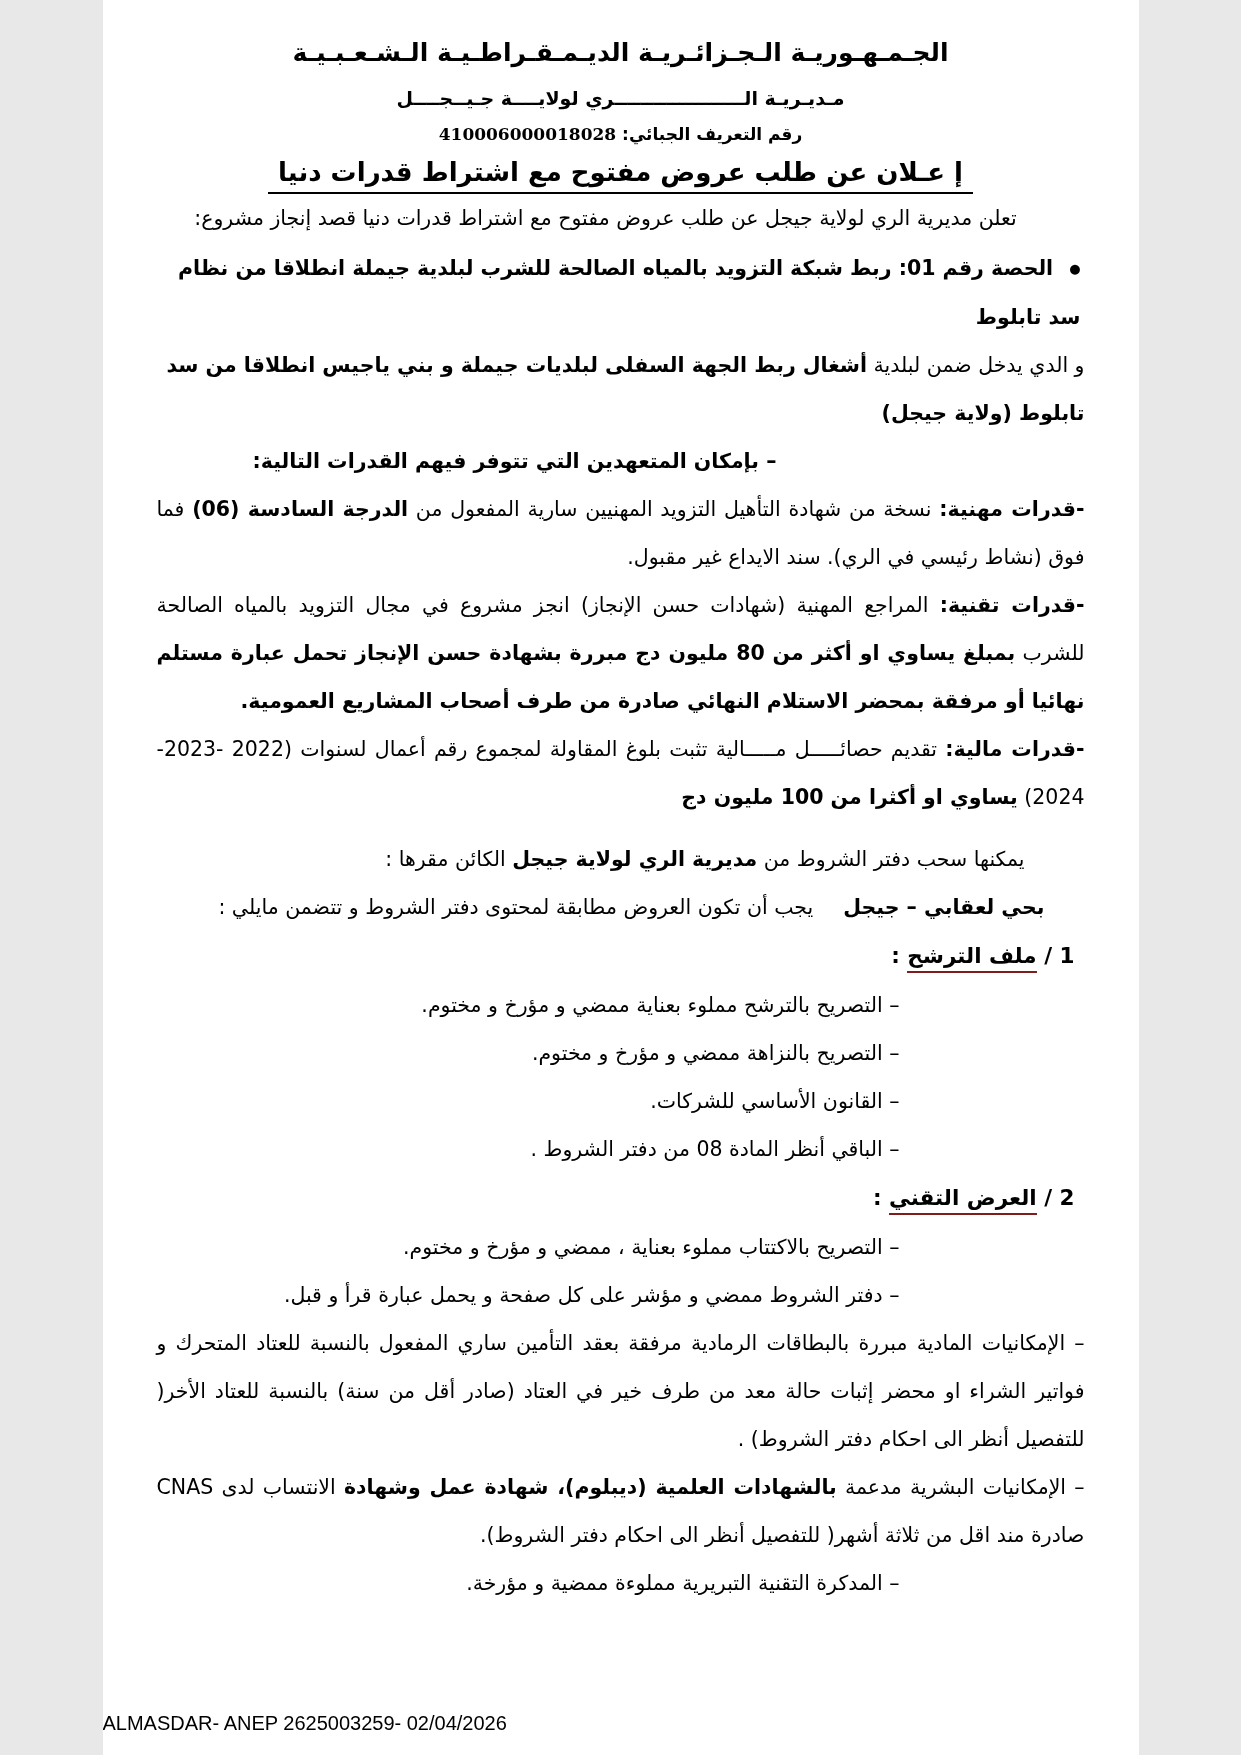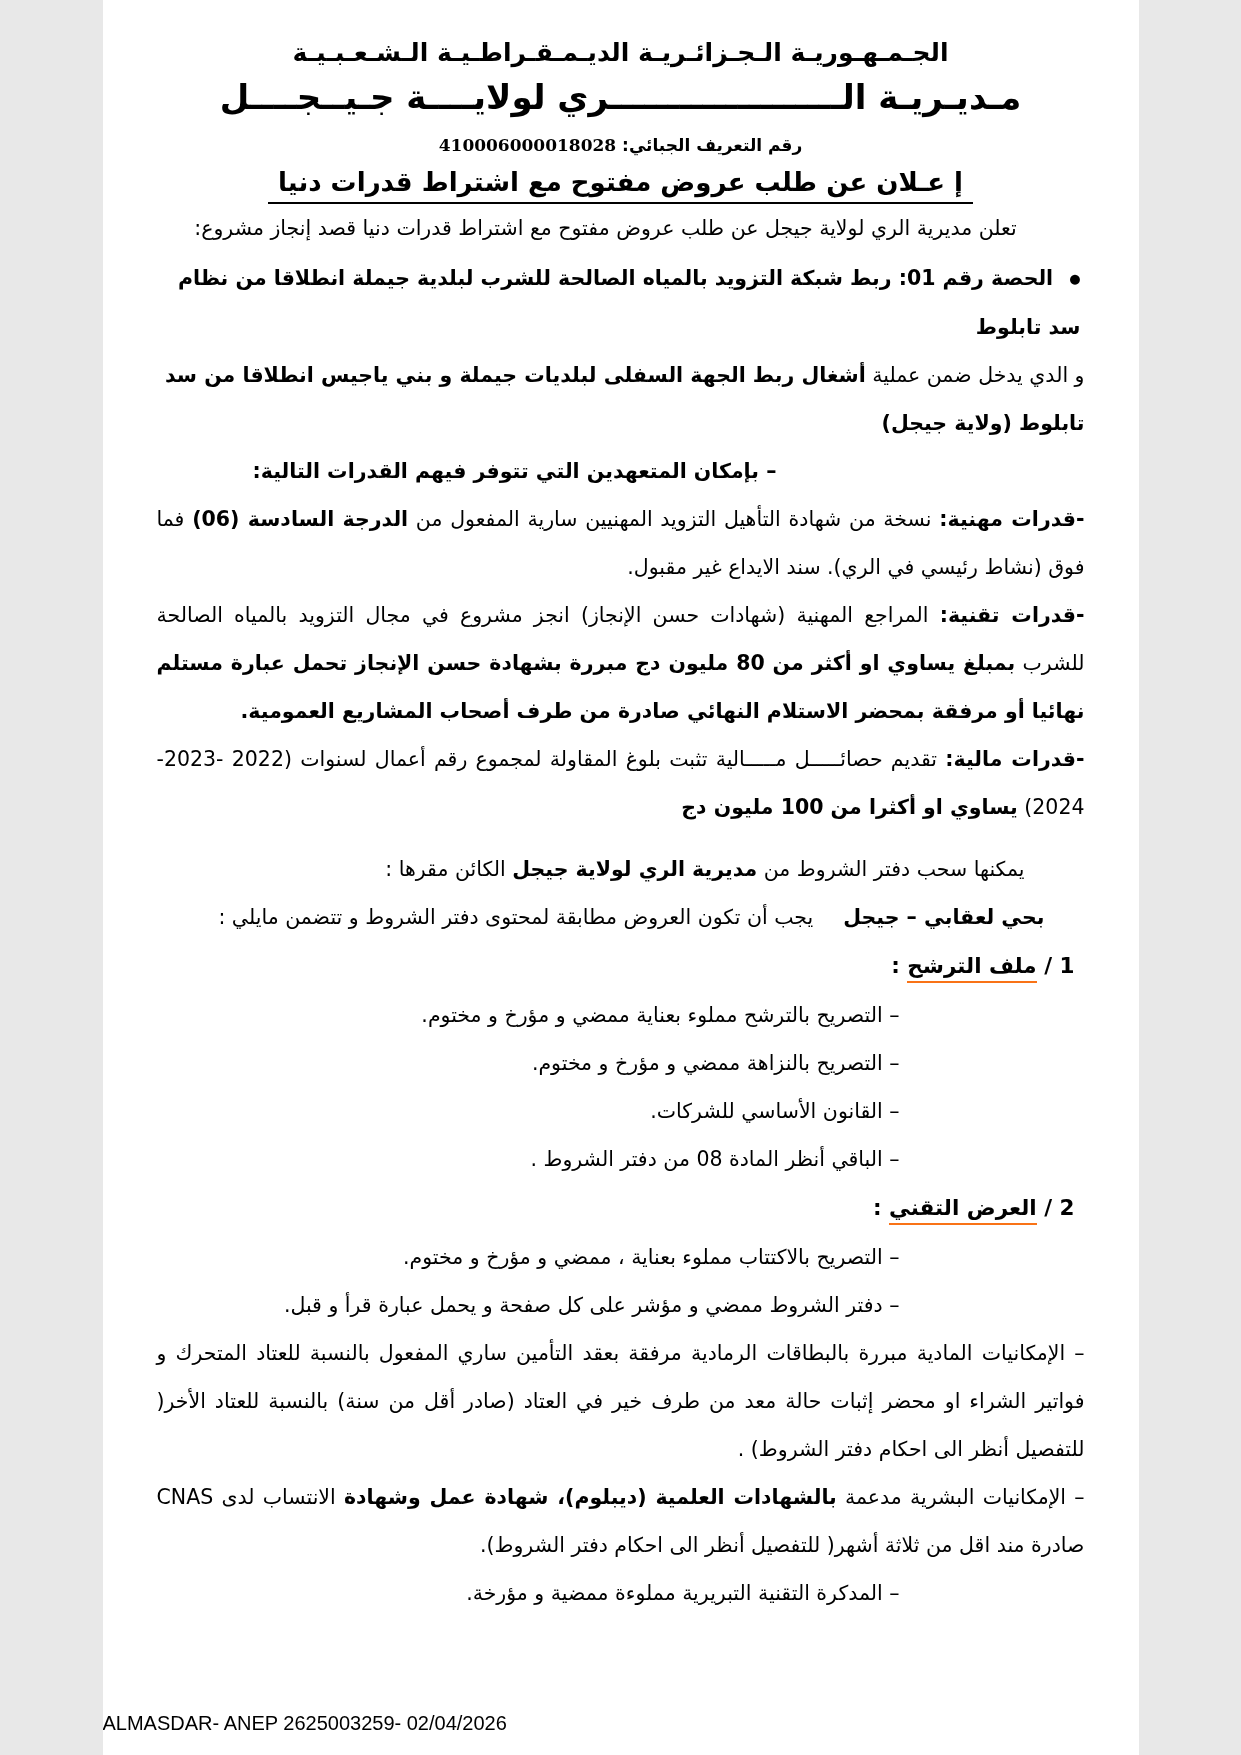--- a/index.html
+++ b/index.html
@@ -5,37 +5,37 @@
   html,body{margin:0;padding:0;background:#e8e8e8;}
   .page{
     width:1036px;height:1755px;margin:0 auto;background:#ffffff;color:#000;
     box-sizing:border-box;padding:26px 54px 0 54px;position:relative;overflow:hidden;
     direction:rtl;font-family:"DejaVu Sans",sans-serif;
   }
   p{margin:0;}
   .center{text-align:center;}
   .b{font-weight:bold;}
   .hdr1{font-size:25px;font-weight:bold;line-height:1.5;margin-top:8px;}
-  .hdr2{font-size:34px;font-weight:bold;line-height:1.5;}
+  .hdr2{font-size:19px;font-weight:bold;line-height:1.5;margin-top:12px;}
   .tax{font-size:17px;font-weight:bold;line-height:1.5;margin-top:10px;}
   .tax .num{font-family:"DejaVu Serif",serif;}
   .main-title{font-size:26px;font-weight:bold;line-height:1.4;margin-top:6px;}
   .main-title .u{border-bottom:2px solid #000;padding:0 10px 5px 10px;}
   .body-line{font-size:20.5px;line-height:48px;}
   .intro{text-align:center;text-indent:30px;margin-top:4px;}
   .lot{font-weight:bold;margin-top:2px;padding-right:4px;}
   .lot .bullet{font-size:13px;vertical-align:2px;margin-left:16px;}
   .op-line{text-align:right;}
   .elig{font-weight:bold;margin-left:96px;text-align:left;}
   .para{text-align:justify;}
   .withdraw{margin-left:0;margin-right:60px;margin-top:14px;}
   .addr{margin-right:40px;}
   .addr .gap{display:inline-block;width:30px;}
   .sec-head{font-size:21.5px;font-weight:bold;line-height:50px;margin-right:10px;}
-  .sec-head .u{border-bottom:2px solid #f97316;padding-bottom:3px;}
+  .sec-head .u{border-bottom:2px solid #7f1d1d;padding-bottom:3px;}
   .item{text-align:right;margin-right:185px;}
   .item-full{text-align:justify;margin-right:0;}
   .footer{
     position:absolute;bottom:20px;left:0;right:12px;text-align:left;
     direction:ltr;font-family:"Liberation Sans",sans-serif;font-size:20px;color:#000;
   }
 </style>
 </head>
 <body>
 
@@ -47,21 +47,21 @@
 
   <p class="center tax"><span>رقم التعريف الجبائي:</span> <span class="num">410006000018028</span></p>
 
   <p class="center main-title"><span class="u">إ عـلان عن طلب عروض مفتوح مع اشتراط قدرات دنيا</span></p>
 
   <p class="body-line intro">تعلن مديرية الري لولاية جيجل عن طلب عروض مفتوح مع اشتراط قدرات دنيا قصد إنجاز مشروع:</p>
 
   <p class="body-line lot"><span class="bullet">●</span><span>الحصة رقم 01:</span><span> ربط شبكة التزويد بالمياه الصالحة للشرب لبلدية جيملة  انطلاقا من نظام سد تابلوط</span></p>
 
 
-  <p class="body-line op-line"><span>و الدي يدخل ضمن عملية </span><span class="b">أشغال ربط الجهة السفلى لبلديات جيملة و بني ياجيس انطلاقا من سد تابلوط (ولاية جيجل)</span></p>
+  <p class="body-line op-line"><span>و الدي يدخل ضمن لبلدية </span><span class="b">أشغال ربط الجهة السفلى لبلديات جيملة و بني ياجيس انطلاقا من سد تابلوط (ولاية جيجل)</span></p>
 
   <p class="body-line elig">– بإمكان المتعهدين  التي تتوفر فيهم القدرات التالية:</p>
 
   <p class="body-line para"><span class="b">-قدرات مهنية:</span><span> نسخة من شهادة التأهيل التزويد المهنيين سارية المفعول من </span><span class="b">الدرجة السادسة (06)</span><span> فما فوق (نشاط رئيسي في الري). سند الايداع غير مقبول.</span></p>
 
   <p class="body-line para"><span class="b">-قدرات تقنية:</span><span> المراجع المهنية (شهادات حسن الإنجاز) انجز مشروع في مجال التزويد بالمياه الصالحة للشرب  </span><span class="b">بمبلغ يساوي او أكثر من 80  مليون دج مبررة بشهادة حسن الإنجاز تحمل عبارة مستلم نهائيا أو مرفقة بمحضر الاستلام النهائي صادرة من طرف أصحاب المشاريع العمومية.</span></p>
 
   <p class="body-line para"><span class="b">-قدرات مالية:</span><span> تقديم حصائـــــل مـــــالية تثبت بلوغ المقاولة لمجموع رقم أعمال لسنوات (2022 -2023-2024) </span><span class="b">يساوي او أكثرا من 100 مليون دج</span></p>
 
   <p class="body-line withdraw"><span>يمكنها سحب دفتر الشروط من  </span><span class="b">مديرية الري لولاية جيجل</span><span> الكائن مقرها :</span></p>

